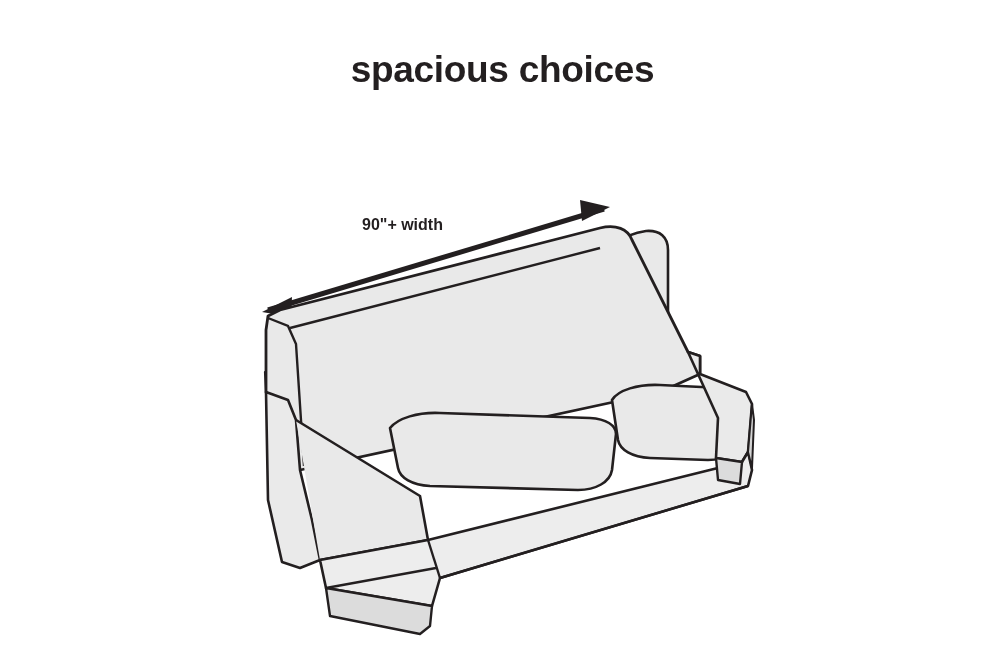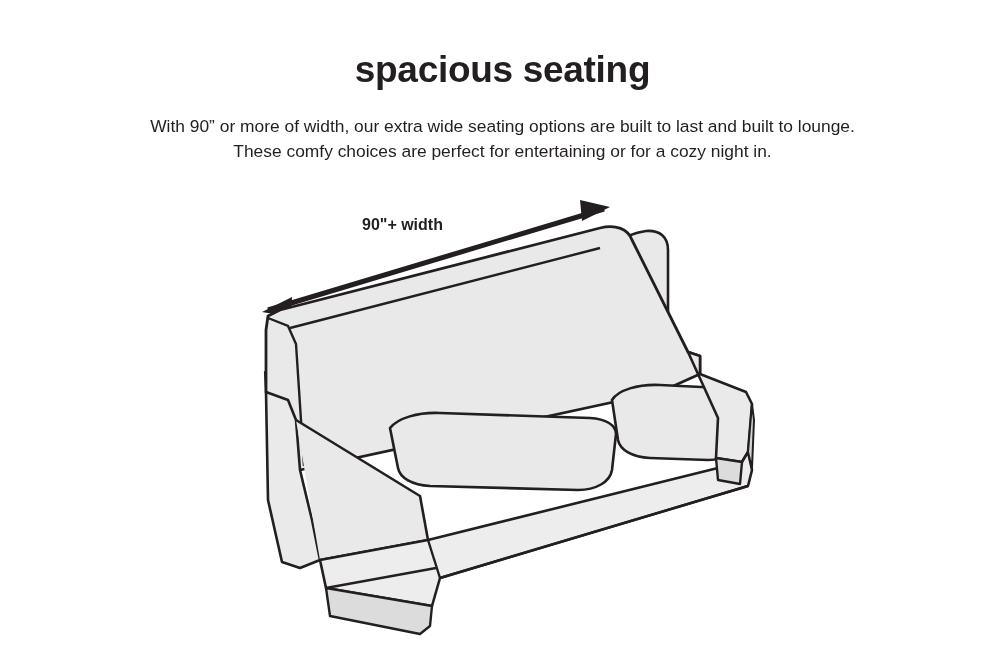--- a/index.html
+++ b/index.html
@@ -61,26 +61,22 @@
     top: 0;
     width: 1005px;
     height: 671px;
   }
 </style>
 </head>
 <body>
 
 <div class="page">
 
-  <div class="headline">spacious seating</div>
+  <div class="headline">spacious choices</div>
 
-  <div class="subcopy">
-    <span class="line">With 90” or more of width, our extra wide seating options are built to last and built to lounge.</span>
-    <span class="line">These comfy choices are perfect for entertaining or for a cozy night in.</span>
-  </div>
 
   <svg class="art" viewBox="0 0 1005 671" xmlns="http://www.w3.org/2000/svg">
 
     <g>
       <line x1="268" y1="310" x2="604" y2="209" stroke="#231f20" stroke-width="5" stroke-linecap="butt"></line>
       <polygon points="262,312 292,297 291,317" fill="#231f20"></polygon>
       <polygon points="610,207 580,200 582,221" fill="#231f20"></polygon>
     </g>
 
     <g>

